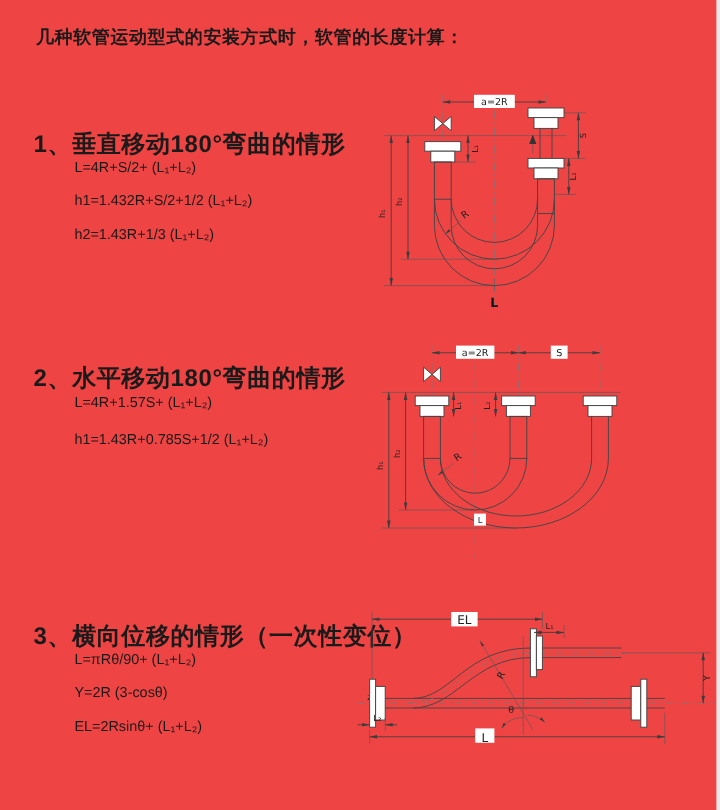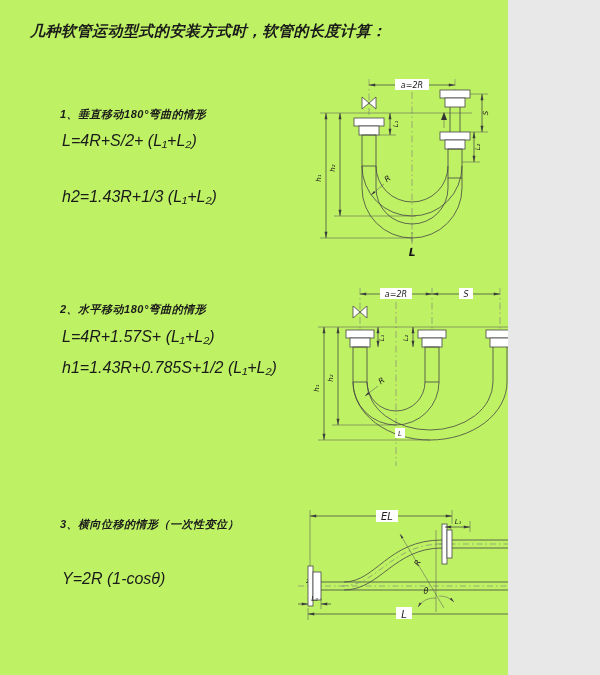--- a/index.html
+++ b/index.html
@@ -1,20 +1,20 @@
 <!DOCTYPE html>
 <html><head>
 <meta charset="utf-8">
 <style>
   html,body{margin:0;padding:0;background:#e8e8e8;}
-  .page{position:relative;width:508px;height:675px;background:#bef264;overflow:hidden;
-        font-family:"Liberation Sans","DejaVu Sans",sans-serif;color:#1a1a1a;font-style:italic;}
+  .page{position:relative;width:597px;height:675px;background:#ef4444;overflow:hidden;
+        font-family:"Liberation Sans","DejaVu Sans",sans-serif;color:#1a1a1a;}
   .title{position:absolute;left:30px;top:22px;font-size:15px;font-weight:bold;letter-spacing:.5px;}
-  .sec-heading{position:absolute;left:60px;font-size:11px;font-weight:600;letter-spacing:.5px;}
-  .formula{position:absolute;left:62px;font-size:16px;font-weight:400;}
+  .sec-heading{position:absolute;left:28px;font-size:20px;font-weight:600;letter-spacing:.5px;}
+  .formula{position:absolute;left:62px;font-size:12px;font-weight:400;}
   svg{position:absolute;overflow:visible;}
   .d{stroke:#454545;stroke-width:.8;fill:none;}
   .t{stroke:#5a5a5a;stroke-width:.55;fill:none;}
   .cl{stroke:#787878;stroke-width:.6;fill:none;stroke-dasharray:7 3 1.5 3;}
   .hcl{stroke:#787878;stroke-width:.6;fill:none;stroke-dasharray:6 3 1.5 3;}
   .dim{stroke:#3c3c3c;stroke-width:.7;fill:none;}
   .fw{fill:#ffffff;stroke:#454545;stroke-width:.8;}
   .wbg{fill:#ffffff;stroke:none;}
   .dl{font-size:8px;fill:#222222;font-family:"DejaVu Sans",sans-serif;}
   .dls{font-size:7px;fill:#222222;font-family:"DejaVu Sans",sans-serif;}
@@ -35,28 +35,31 @@
       <pattern id="xh" width="4.2" height="4.2" patternUnits="userSpaceOnUse">
         <path d="M0,0 L4.2,4.2 M4.2,0 L0,4.2" stroke="#6a6a6a" stroke-width="0.5"></path>
       </pattern>
     </defs>
   </svg>
 
   <div class="title">几种软管运动型式的安装方式时，软管的长度计算：</div>
 
   <div class="sec-heading" style="top:107px">1、垂直移动180°弯曲的情形</div>
   <div class="formula" style="top:132px">L=4R+S/2+ (L₁+L₂)</div>
+  <div class="formula" style="top:160px">h1=1.432R+S/2+1/2 (L₁+L₂)</div>
   <div class="formula" style="top:188px">h2=1.43R+1/3 (L₁+L₂)</div>
 
   <div class="sec-heading" style="top:302px">2、水平移动180°弯曲的情形</div>
   <div class="formula" style="top:328px">L=4R+1.57S+ (L₁+L₂)</div>
   <div class="formula" style="top:359px">h1=1.43R+0.785S+1/2 (L₁+L₂)</div>
 
   <div class="sec-heading" style="top:517px">3、横向位移的情形（一次性变位）</div>
-  <div class="formula" style="top:570px">Y=2R (1-cosθ)</div>
+  <div class="formula" style="top:542px">L=πRθ/90+ (L₁+L₂)</div>
+  <div class="formula" style="top:570px">Y=2R (3-cosθ)</div>
+  <div class="formula" style="top:598px">EL=2Rsinθ+ (L₁+L₂)</div>
 
   <svg style="left:312px;top:70px" width="280" height="192" viewBox="0 0 280 192">
 
     <g>
       <path class="cl" d="M100,22 V186"></path>
       <path class="cl" d="M57,9 V48"></path>
       <path class="cl" d="M143,9 V20"></path>
     </g>
 
     <g>

